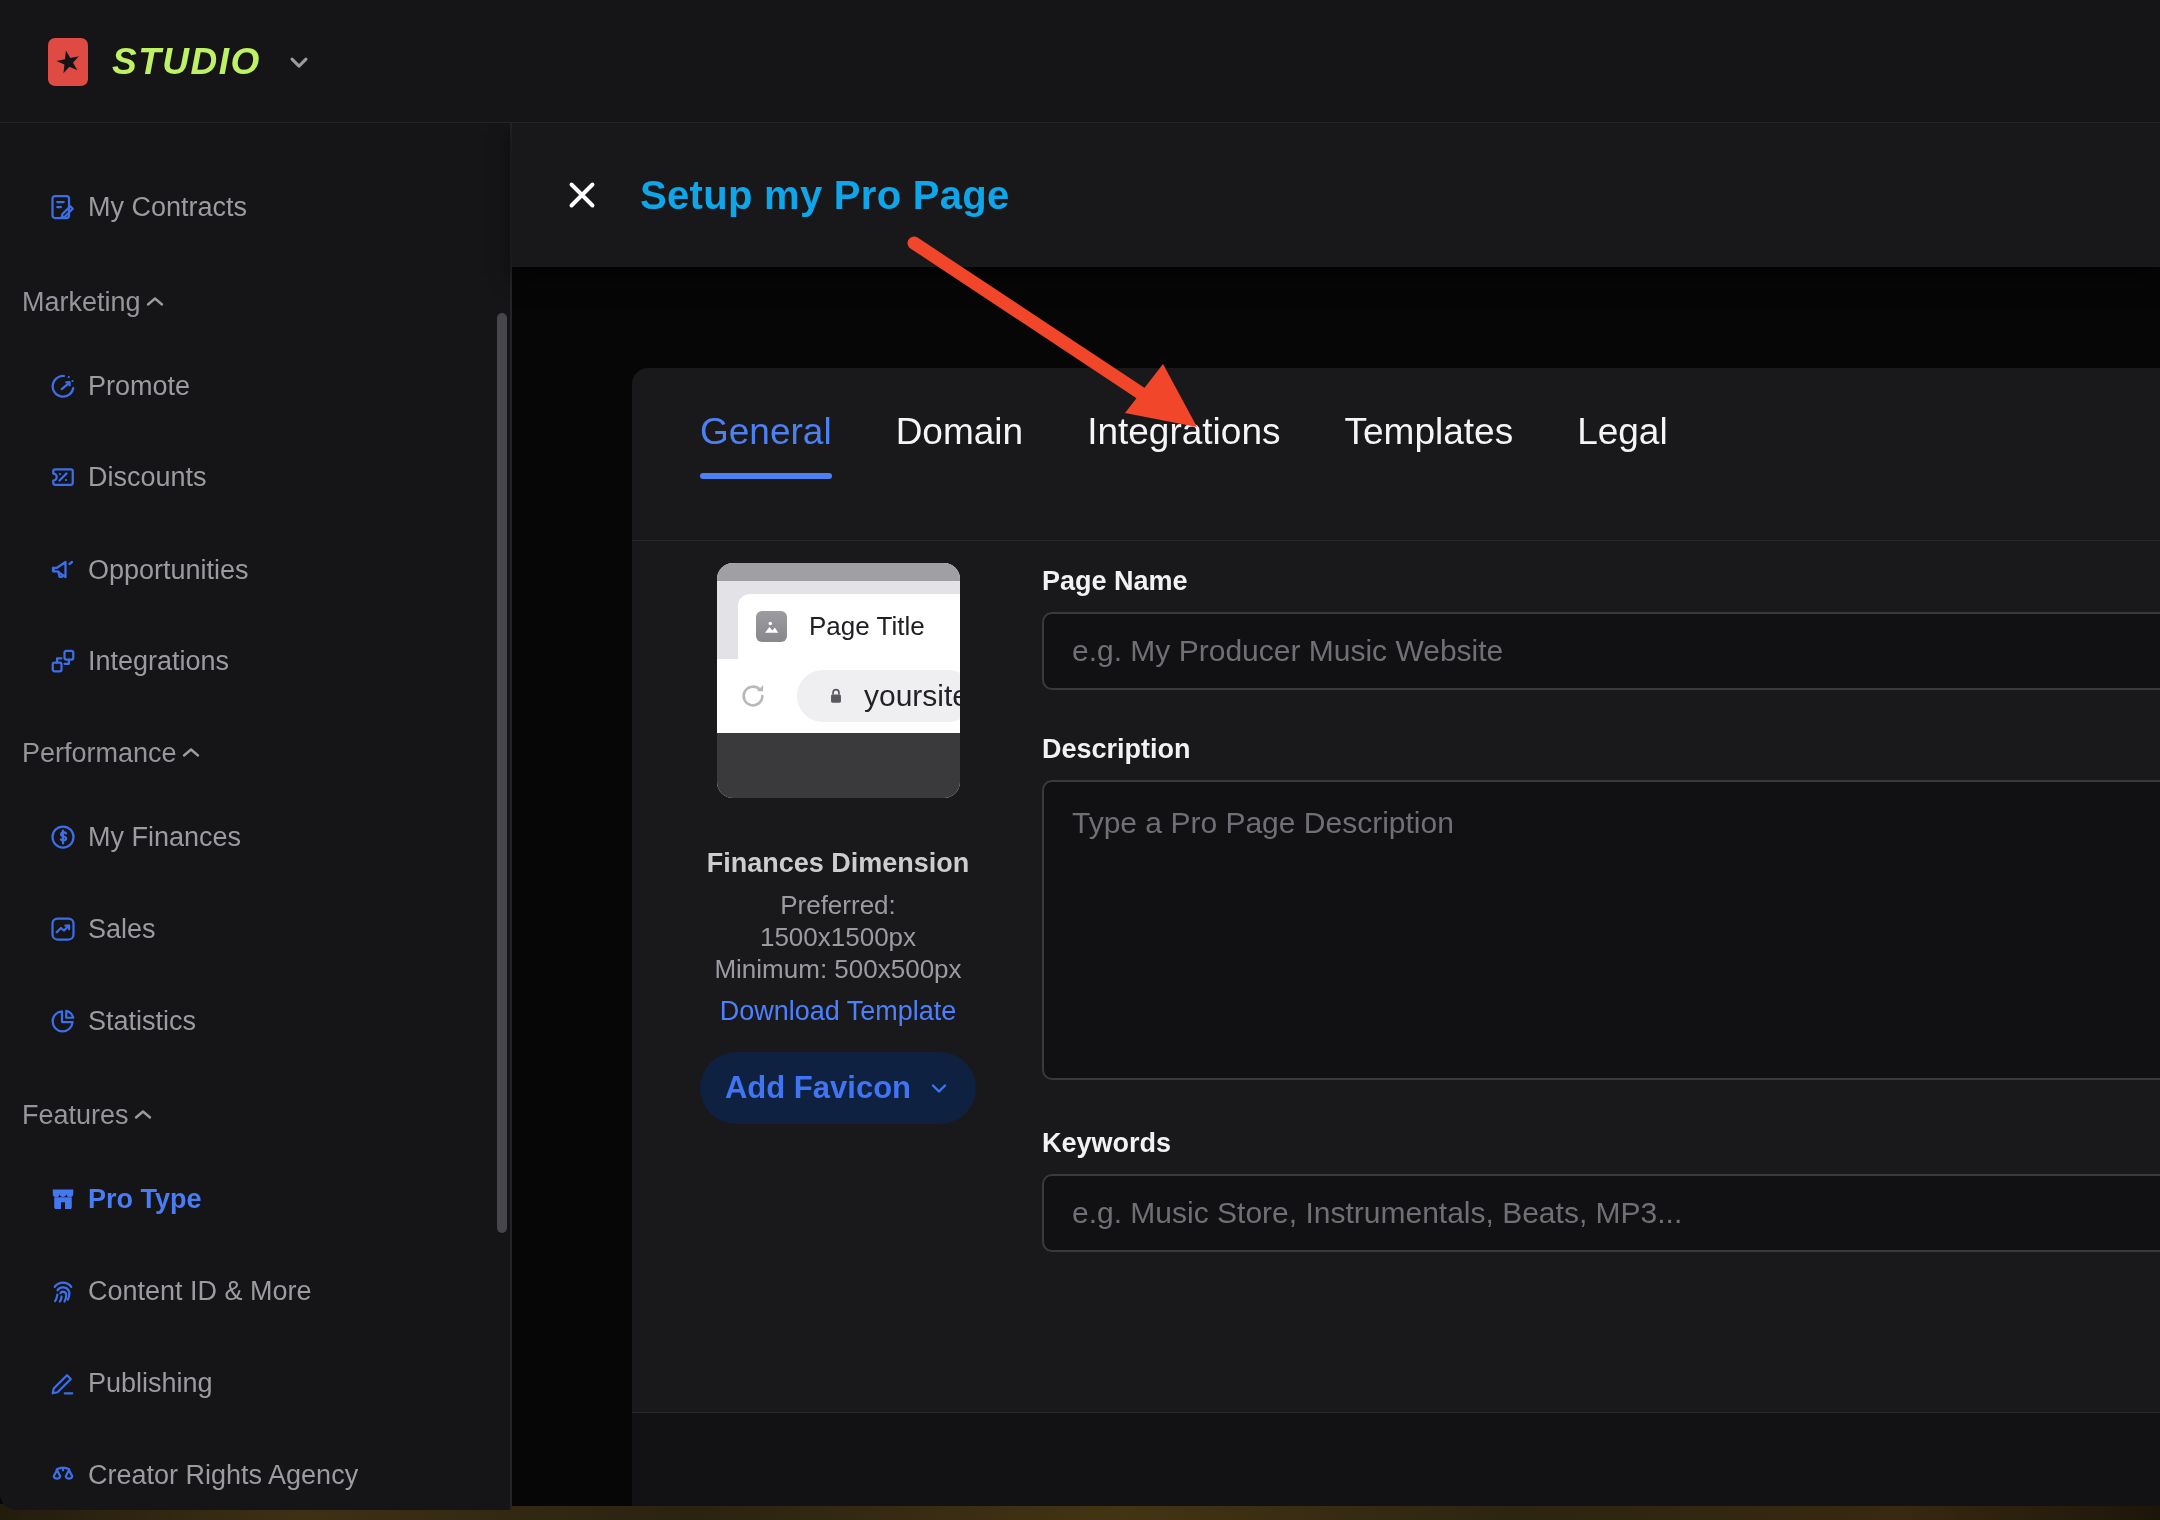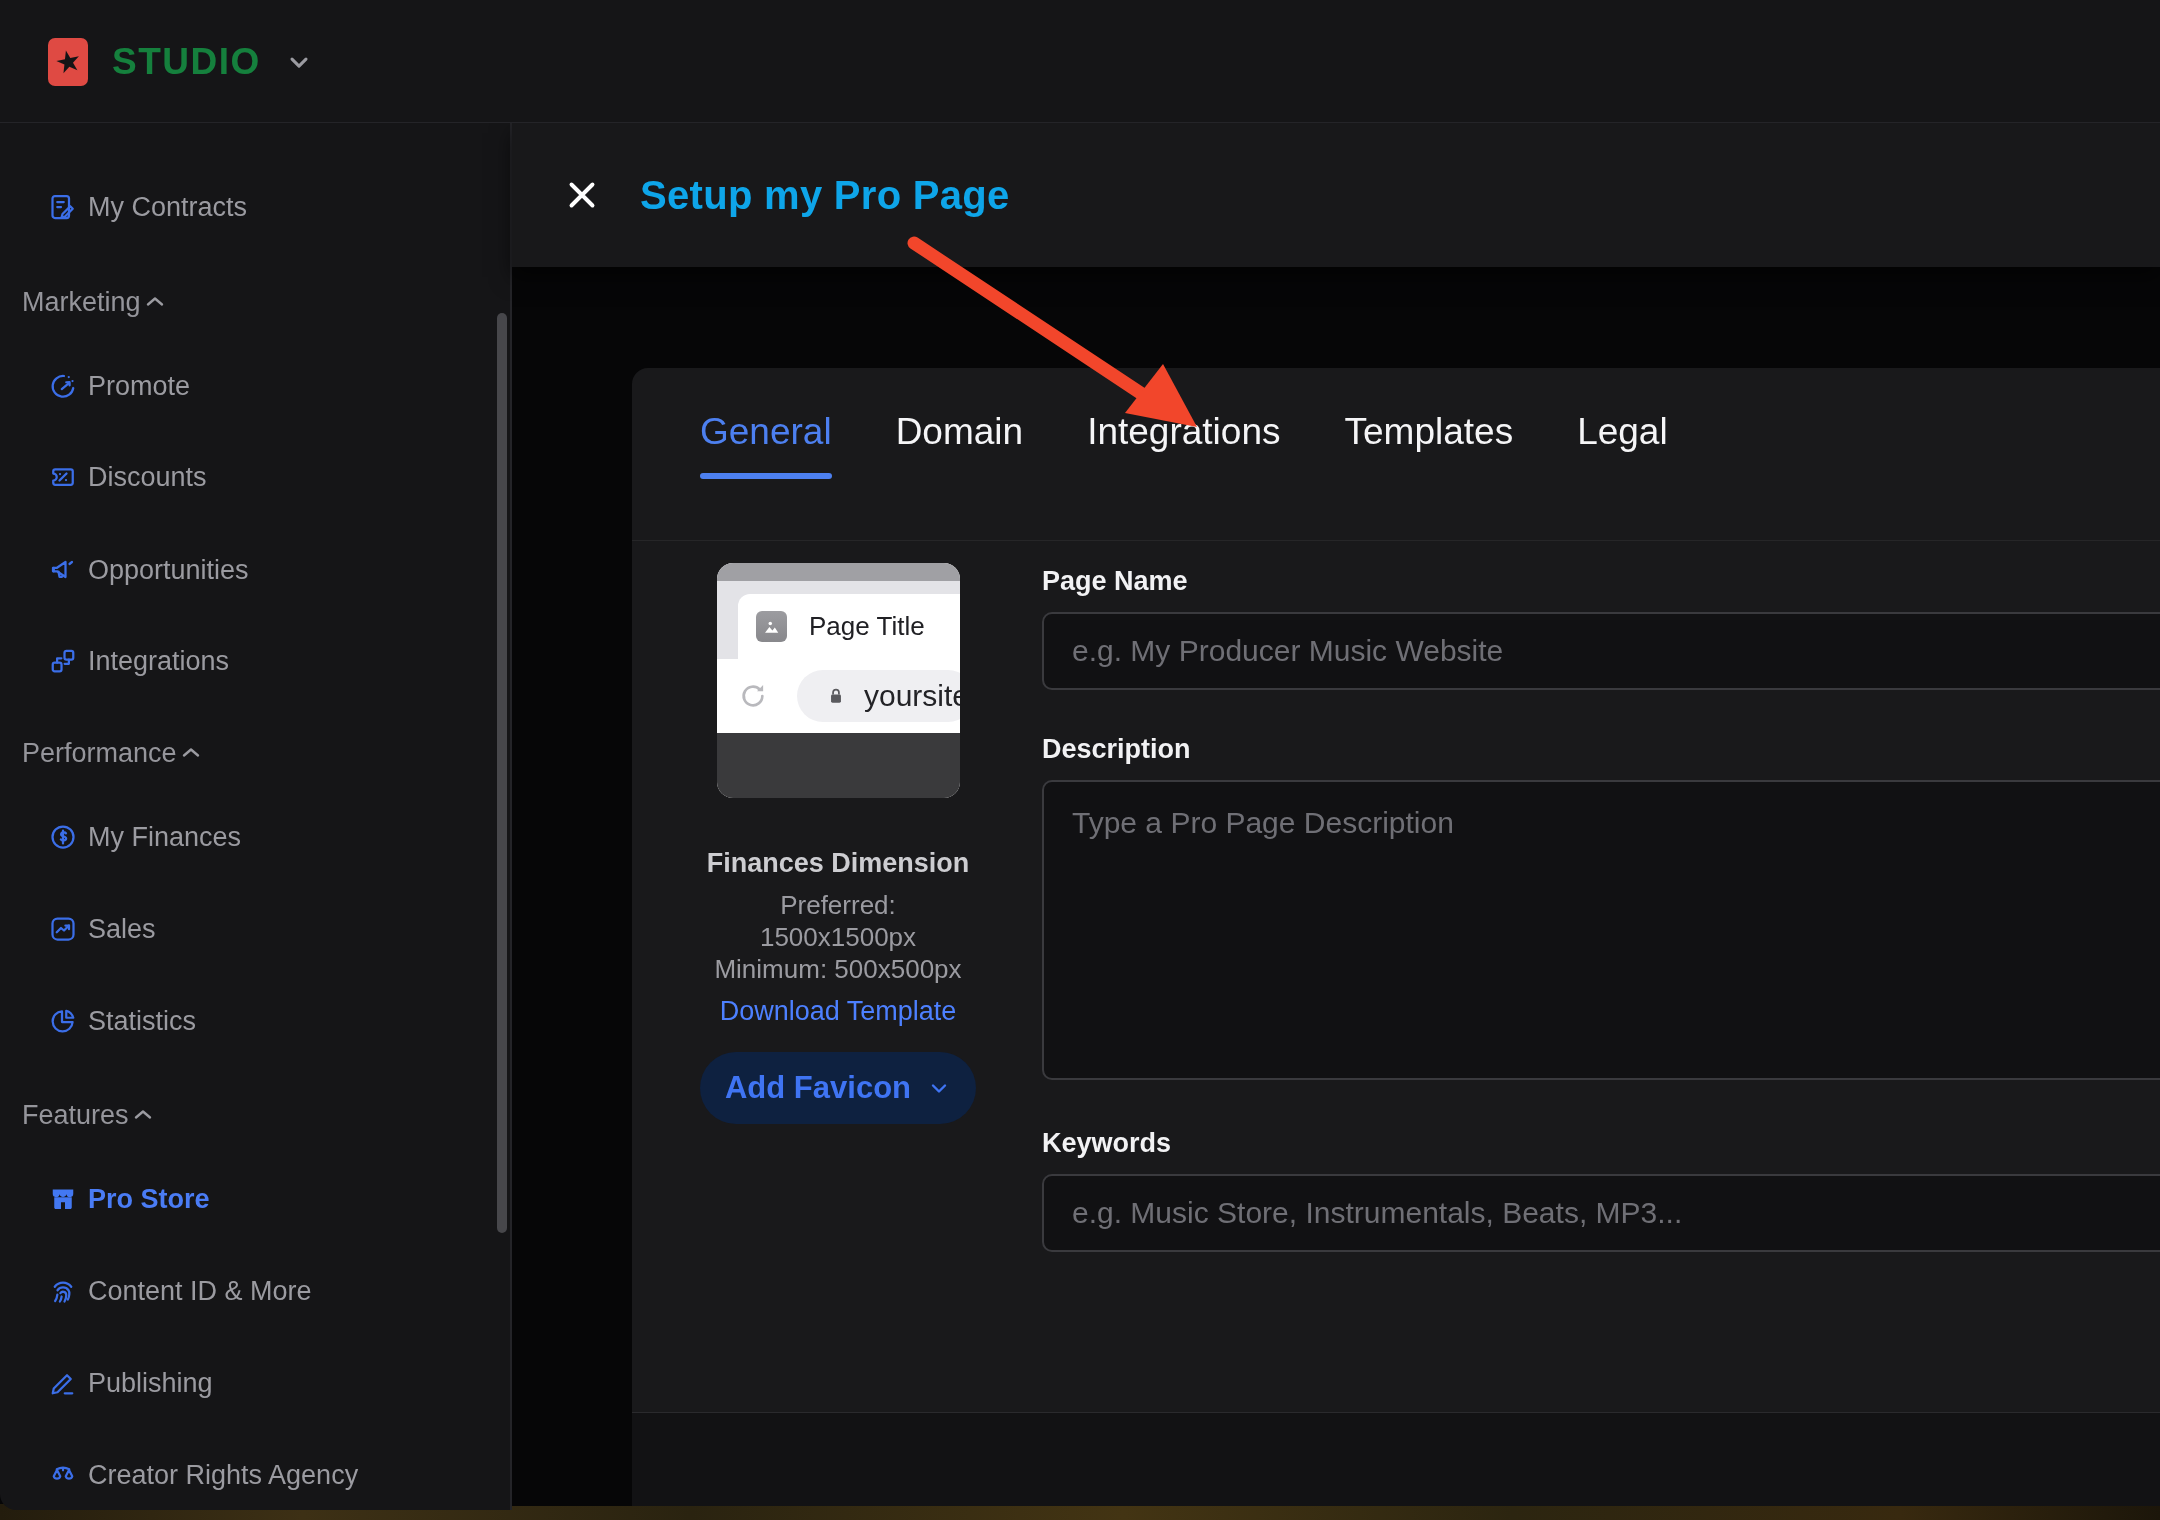--- a/index.html
+++ b/index.html
@@ -11,21 +11,21 @@
   .photo-strip { position:absolute; left:0; bottom:0; width:100%; height:16px;
     background:linear-gradient(90deg,#231c0d,#3d3015 14%,#2a2310 32%,#433413 52%,#2c2510 70%,#38290f 88%,#1c160a);
   }
 
   
   .topbar { position:absolute; left:0; top:0; width:2160px; height:123px;
     background:#151517; border-bottom:1px solid #242428; z-index:3; }
   .brand { position:absolute; left:48px; top:0; height:123px; display:flex; align-items:center; gap:24px; cursor:pointer; }
   .logo { width:40px; height:48px; background:#df4a43; border-radius:7px; display:flex; align-items:center; justify-content:center; }
   .logo span { color:#141416; font-size:30px; line-height:30px; transform:rotate(-12deg); }
-  .brand-text { color:#15803d; font-size:37px; font-weight:700; letter-spacing:1.5px; }
+  .brand-text { color:#bef264; font-size:37px; font-weight:700; letter-spacing:1.5px;font-style:italic; }
 
   
   .sidebar { position:absolute; left:0; top:123px; width:512px; height:1387px;
     background:#151517; border-right:2px solid #242428; border-radius:0 0 0 16px; z-index:2; }
   .nav-item, .nav-section { position:absolute; left:0; right:0; height:92px; display:flex; align-items:center; cursor:pointer; }
   .nav-item  { padding-left:48px; }
   .nav-section { padding-left:22px; gap:2px; }
   .nav-icon { width:30px; height:30px; color:#3b6ee8; flex:0 0 30px; }
   .nav-icon svg { width:30px; height:30px; display:block; }
   .nav-label { margin-left:10px; font-size:27px; color:#9b9ba1; }
@@ -235,21 +235,21 @@
         </svg>
     </div>
 
     <div class="nav-item active" style="top:1030px">
       <span class="nav-icon">
           <svg viewBox="0 0 24 24" fill="currentColor" stroke="none">
             <path d="M3.8 4.4h16.4v3.4a2.75 2.75 0 0 1-5.47.4h-.04a2.75 2.75 0 0 1-5.38 0h-.04a2.75 2.75 0 0 1-5.47-.4z"></path>
             <path fill-rule="evenodd" d="M5 10.6h14v8.2c0 .66-.54 1.2-1.2 1.2H6.2c-.66 0-1.2-.54-1.2-1.2zm5.4 4h3.2V20h-3.2z"></path>
           </svg>
         </span>
-      <span class="nav-label">Pro Store</span>
+      <span class="nav-label">Pro Type</span>
     </div>
 
     <div class="nav-item" style="top:1122px">
       <span class="nav-icon">
           <svg viewBox="0 0 24 24" fill="none" stroke="currentColor" stroke-width="1.8" stroke-linecap="round" stroke-linejoin="round">
             <path d="M5.4 8.6a8.2 8.2 0 0 1 13.2 0"></path>
             <path d="M7.6 11.4a5.4 5.4 0 0 1 8.8 0c1 1.4.9 4.8-.5 7.4"></path>
             <path d="M9.9 13.7a2.6 2.6 0 0 1 4.7 1.5c0 2-.5 3.7-1.4 5.2"></path>
             <path d="M7.5 14.9c-.3 2.4-.9 3.9-1.8 5.1"></path>
             <path d="M10.9 16.4c-.2 1.6-.7 2.9-1.4 4"></path>

